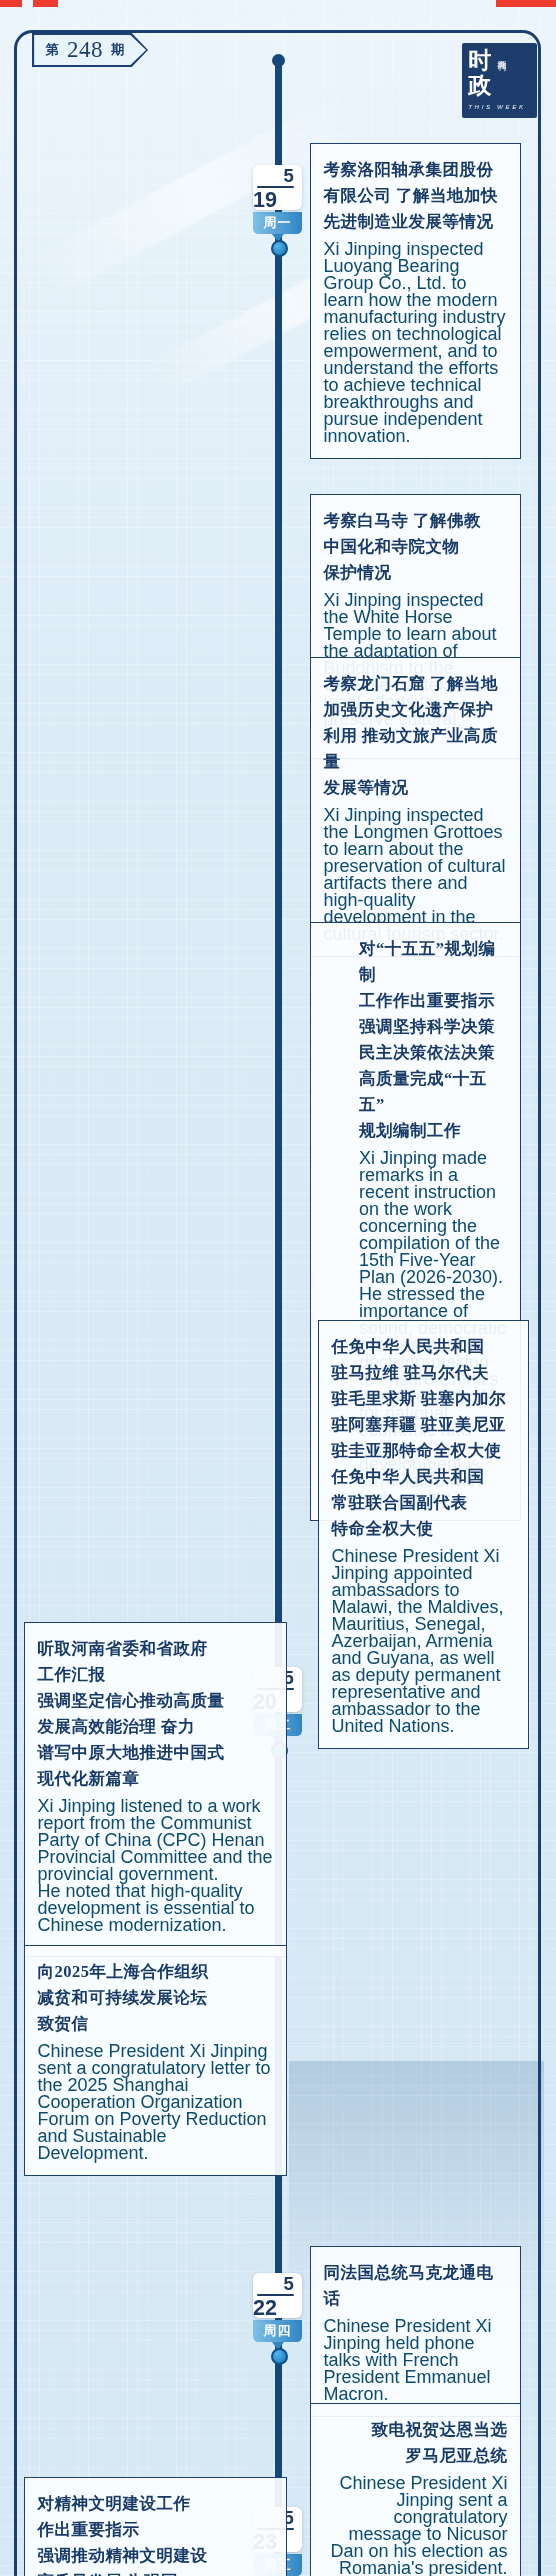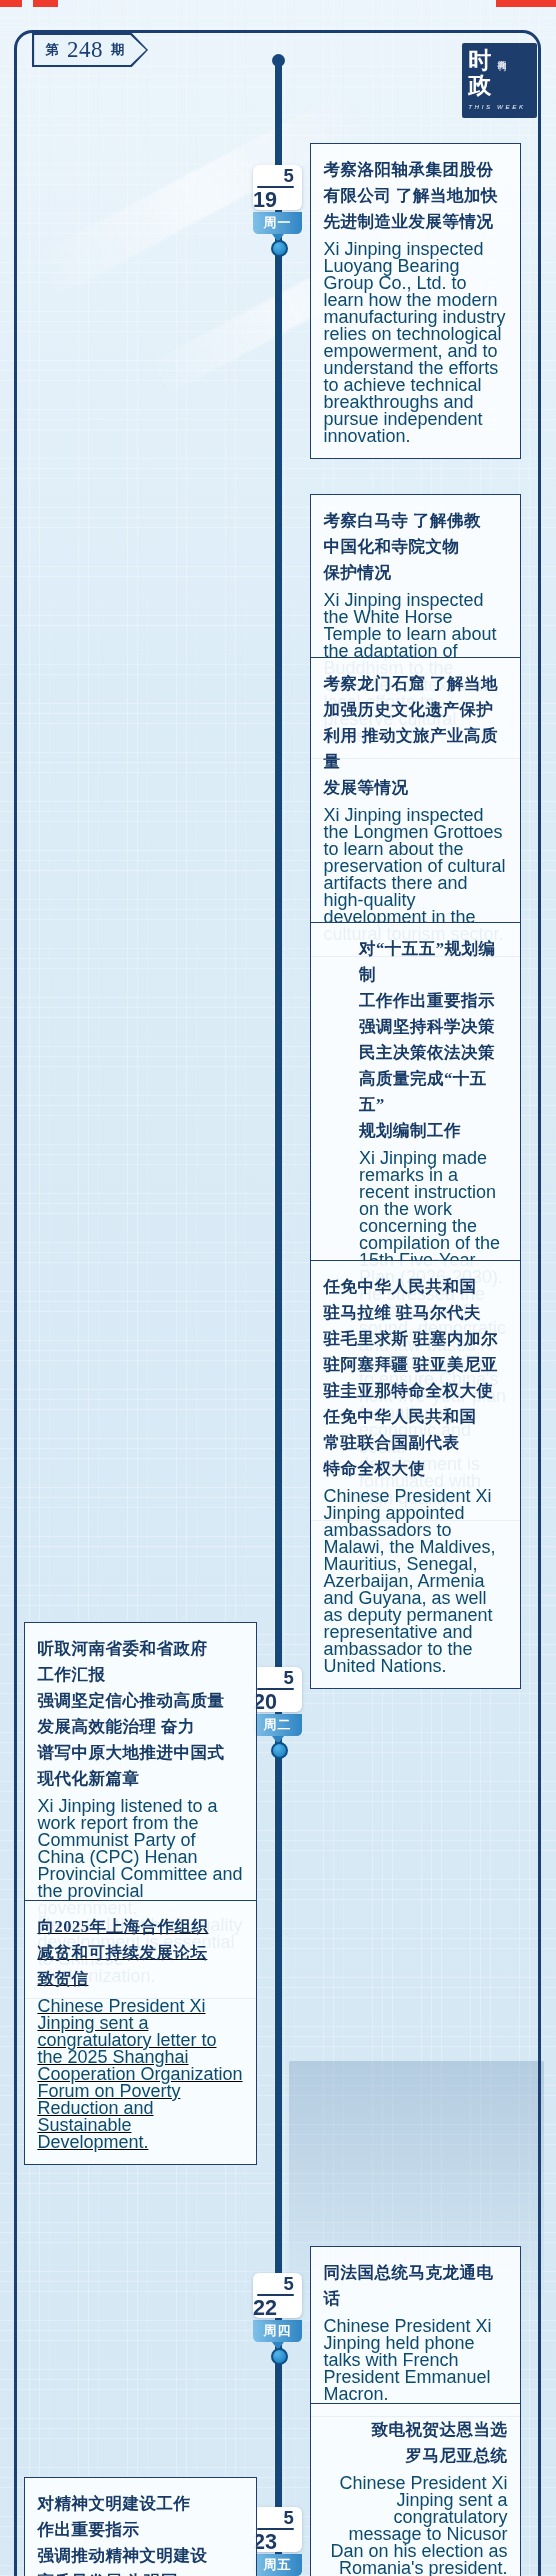--- a/index.html
+++ b/index.html
@@ -50,21 +50,21 @@
     border-radius:0 0 5.2px 5.2px;color:#fff;font-size:13px;font-weight:bold;letter-spacing:1px;
     display:flex;align-items:center;justify-content:center;}
   .m-tri{width:0;height:0;margin:0 auto;border-left:6.2px solid transparent;border-right:6.2px solid transparent;border-top:8.2px solid #2f85c4;}
   .m-node{position:absolute;left:18px;top:75px;width:13.4px;height:13.4px;border-radius:50%;
     background:radial-gradient(circle at 35% 30%,#55b7ee,#1173b4);border:2.1px solid #0d4f86;box-sizing:content-box;}
 
   
   .card{position:absolute;background:rgba(250,253,255,.93);border:1px solid #1f3f6d;
     box-sizing:border-box;padding:13.4px 12.4px;}
   .card.right{left:310px;width:211px;}
-  .card.left{left:24px;width:233px;}
+  .card.left{left:24px;width:263px;}
   .card-title{font-family:"Liberation Serif","DejaVu Serif",serif;font-weight:bold;
     color:#173a66;font-size:16.5px;line-height:26px;letter-spacing:0.5px;white-space:pre-line;}
   .card-body{margin-top:5.2px;color:#0c4a6e;font-size:18px;line-height:17px;white-space:pre-line;}
 </style>
 </head>
 <body>
 
 <div id="canvas">
 
   <div class="redbit" style="left:0;width:21.6px;"></div>
@@ -163,42 +163,42 @@
   <div class="card right" style="top:922px;min-height:375px;padding-left:48px;">
     <div class="card-title">对“十五五”规划编制
 工作作出重要指示
 强调坚持科学决策
 民主决策依法决策
 高质量完成“十五五”
 规划编制工作</div>
     <div class="card-body">Xi Jinping made remarks in a recent instruction on the work concerning the compilation of the 15th Five-Year Plan (2026-2030).
 He stressed the importance of sound, democratic and law-based decision-making to ensure China's next five-year plan for national economic and social development is formulated with high quality.</div>
   </div>
-  <div class="card right" style="top:1260px;min-height:375px;">
+  <div class="card right" style="top:1320px;min-height:375px;margin-left:8px;">
     <div class="card-title">任免中华人民共和国
 驻马拉维 驻马尔代夫
 驻毛里求斯 驻塞内加尔
 驻阿塞拜疆 驻亚美尼亚
 驻圭亚那特命全权大使
 任免中华人民共和国
 常驻联合国副代表
 特命全权大使</div>
     <div class="card-body">Chinese President Xi Jinping appointed ambassadors to Malawi, the Maldives, Mauritius, Senegal, Azerbaijan, Armenia and Guyana, as well as deputy permanent representative and ambassador to the United Nations.</div>
   </div>
   <div class="card left" style="top:1622px;min-height:335px;">
     <div class="card-title">听取河南省委和省政府
 工作汇报
 强调坚定信心推动高质量
 发展高效能治理 奋力
 谱写中原大地推进中国式
 现代化新篇章</div>
     <div class="card-body">Xi Jinping listened to a work report from the Communist Party of China (CPC) Henan Provincial Committee and the provincial government.
 He noted that high-quality development is essential to Chinese modernization.</div>
   </div>
-  <div class="card left" style="top:1900px;min-height:211px;text-decoration:underline;">
+  <div class="card left" style="top:1945px;min-height:211px;">
     <div class="card-title">向2025年上海合作组织
 减贫和可持续发展论坛
 致贺信</div>
     <div class="card-body">Chinese President Xi Jinping sent a congratulatory letter to the 2025 Shanghai Cooperation Organization Forum on Poverty Reduction and Sustainable Development.</div>
   </div>
   <div class="card right" style="top:2246px;min-height:142px;">
     <div class="card-title">同法国总统马克龙通电话</div>
     <div class="card-body">Chinese President Xi Jinping held phone talks with French President Emmanuel Macron.</div>
   </div>
   <div class="card right" style="top:2403px;min-height:144px;text-align:right;">

